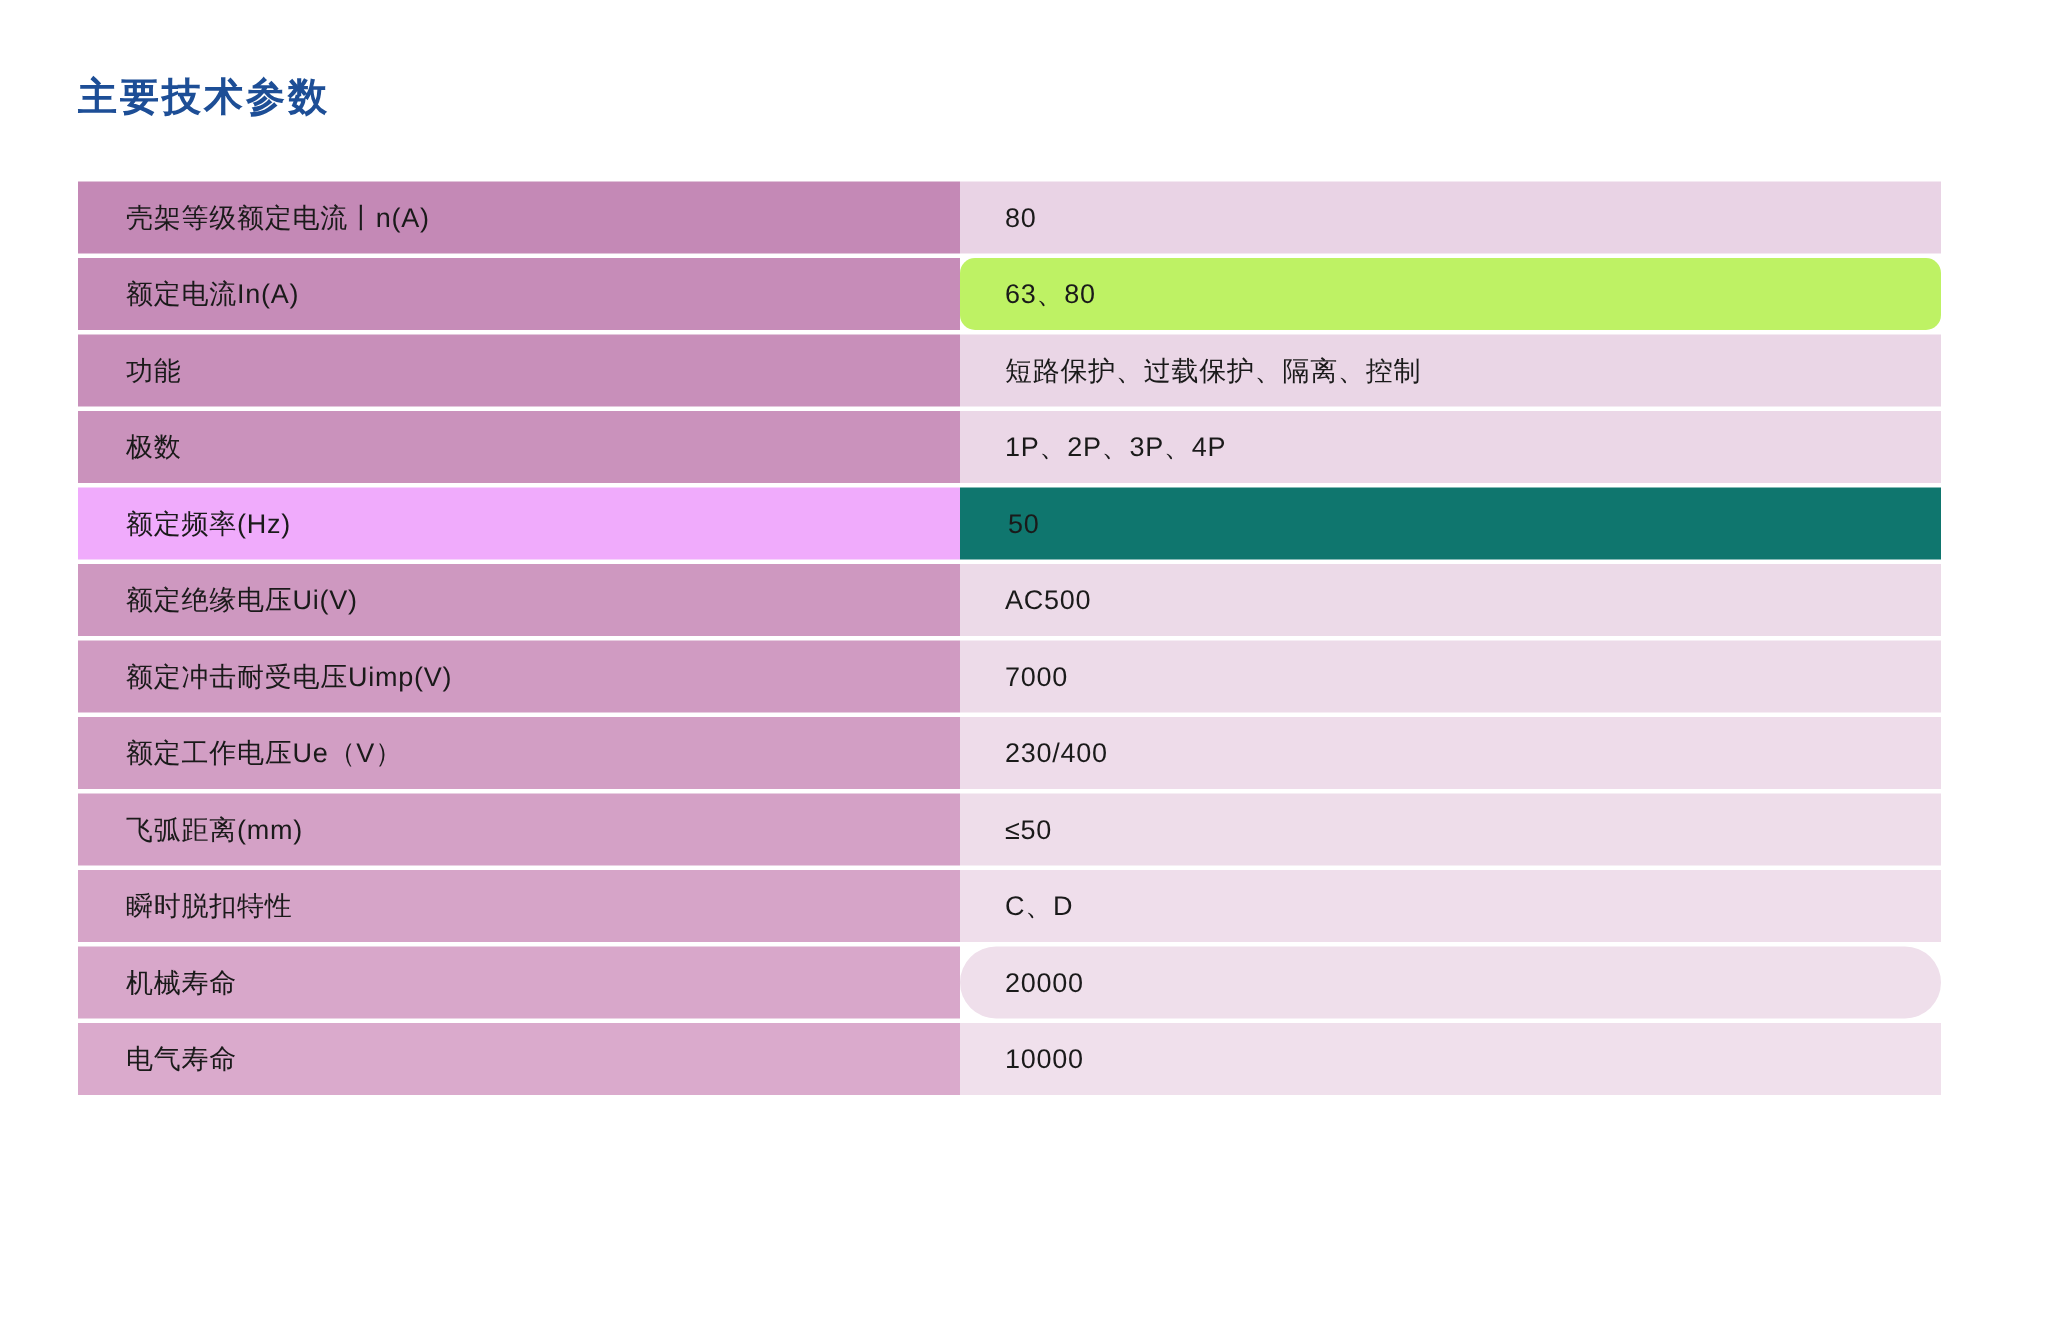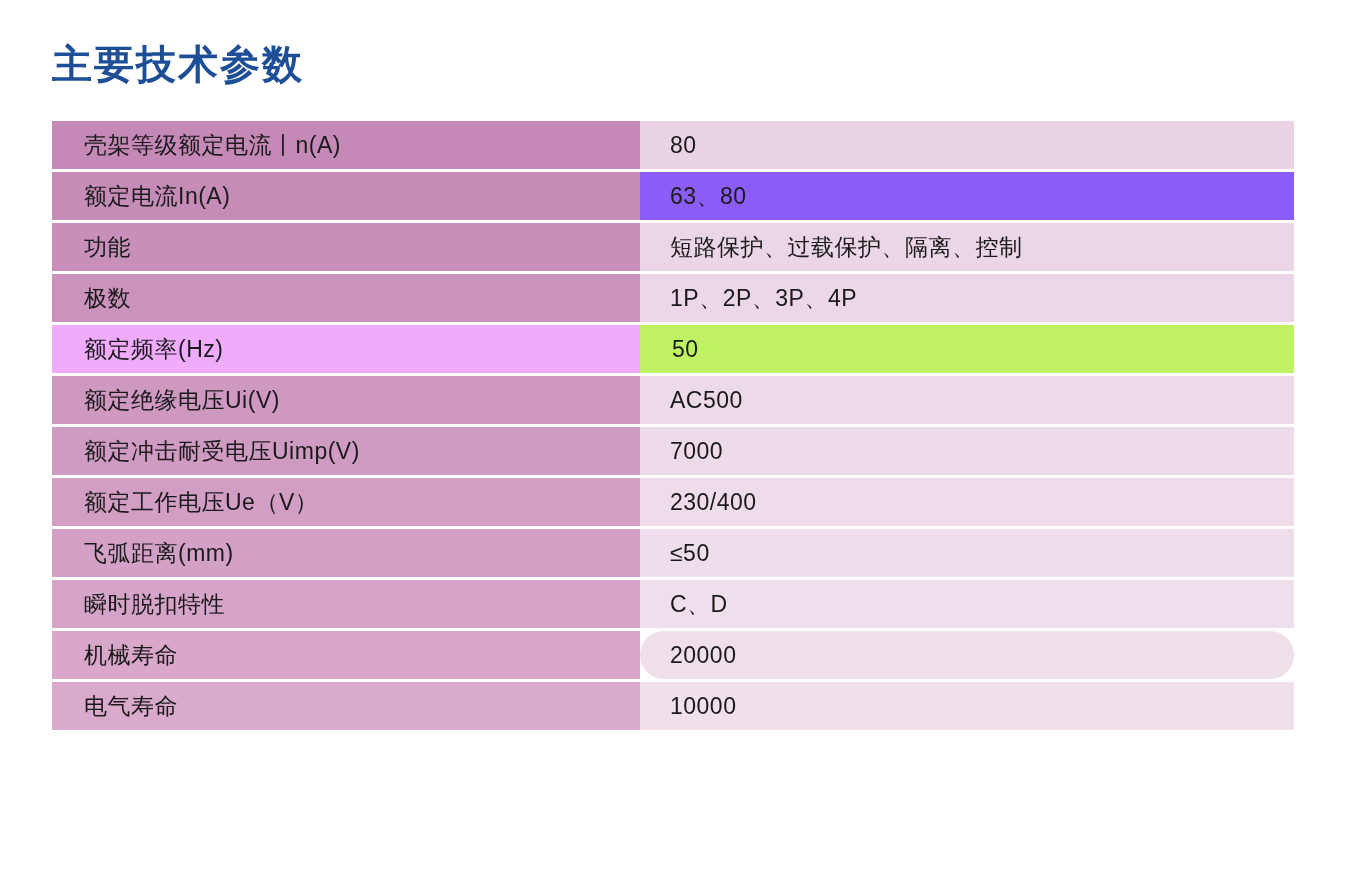--- a/index.html
+++ b/index.html
@@ -16,39 +16,39 @@
   .page {
     position: relative;
     width: 1364px;
     height: 879px;
     box-sizing: border-box;
   }
   .page-title {
     position: absolute;
     left: 52px;
     top: 40px;
-    font-size: 40px;
+    font-size: 26px;
     font-weight: 700;
     color: #1d4e96;
     letter-spacing: 2px;
     line-height: 48px;
   }
   .spec-table {
     position: absolute;
     left: 52px;
     top: 118px;
     width: 1242px;
     border-collapse: separate;
     border-spacing: 0 3px;
     table-layout: fixed;
   }
   .spec-table td {
     height: 48px;
     padding: 0 0 0 32px;
-    font-size: 23px;
+    font-size: 18px;
     color: #1a1a1a;
     vertical-align: middle;
     line-height: 24px;
     letter-spacing: 0.5px;
   }
   .spec-table col.c-label { width: 588px; }
   .spec-table col.c-value { width: 654px; }
 
   
   .spec-table td.label {
@@ -69,24 +69,24 @@
   tr:nth-child(6) td.label { background: #ce98c0; margin-left: 20px; }
   tr:nth-child(7) td.label { background: #d09bc2; }
   tr:nth-child(8) td.label { background: #d29ec4; margin-top: 44px; }
   tr:nth-child(9) td.label { background: #d4a1c6; }
   tr:nth-child(10) td.label { background: #d6a4c8; }
   tr:nth-child(11) td.label { background: #d8a7ca; }
   tr:nth-child(12) td.label { background: #daaacc; }
   tr:nth-child(13) td.label { background: #dcadce; }
 
   tr:nth-child(1) td.value { background: #e9d3e5; }
-  tr:nth-child(2) td.value { background: #8b5cf6; }
+  tr:nth-child(2) td.value { background: #bef264; border-radius: 10px; }
   tr:nth-child(3) td.value { background: #ead6e6; }
   tr:nth-child(4) td.value { background: #ebd7e7; }
-  tr:nth-child(5) td.value { background: #bef264; padding-left: 32px; }
+  tr:nth-child(5) td.value { background: #0f766e; padding-left: 32px; }
   tr:nth-child(6) td.value { background: #ecdae8; }
   tr:nth-child(7) td.value { background: #eddbe9; }
   tr:nth-child(8) td.value { background: #eedcea; }
   tr:nth-child(9) td.value { background: #eeddea; }
   tr:nth-child(10) td.value { background: #efdeeb; }
   tr:nth-child(11) td.value { background: #efdfeb; border-radius: 24px; }
   tr:nth-child(12) td.value { background: #f0e0ec; }
   tr:nth-child(13) td.value { background: #f0e1ec; }
 </style>
 </head>

